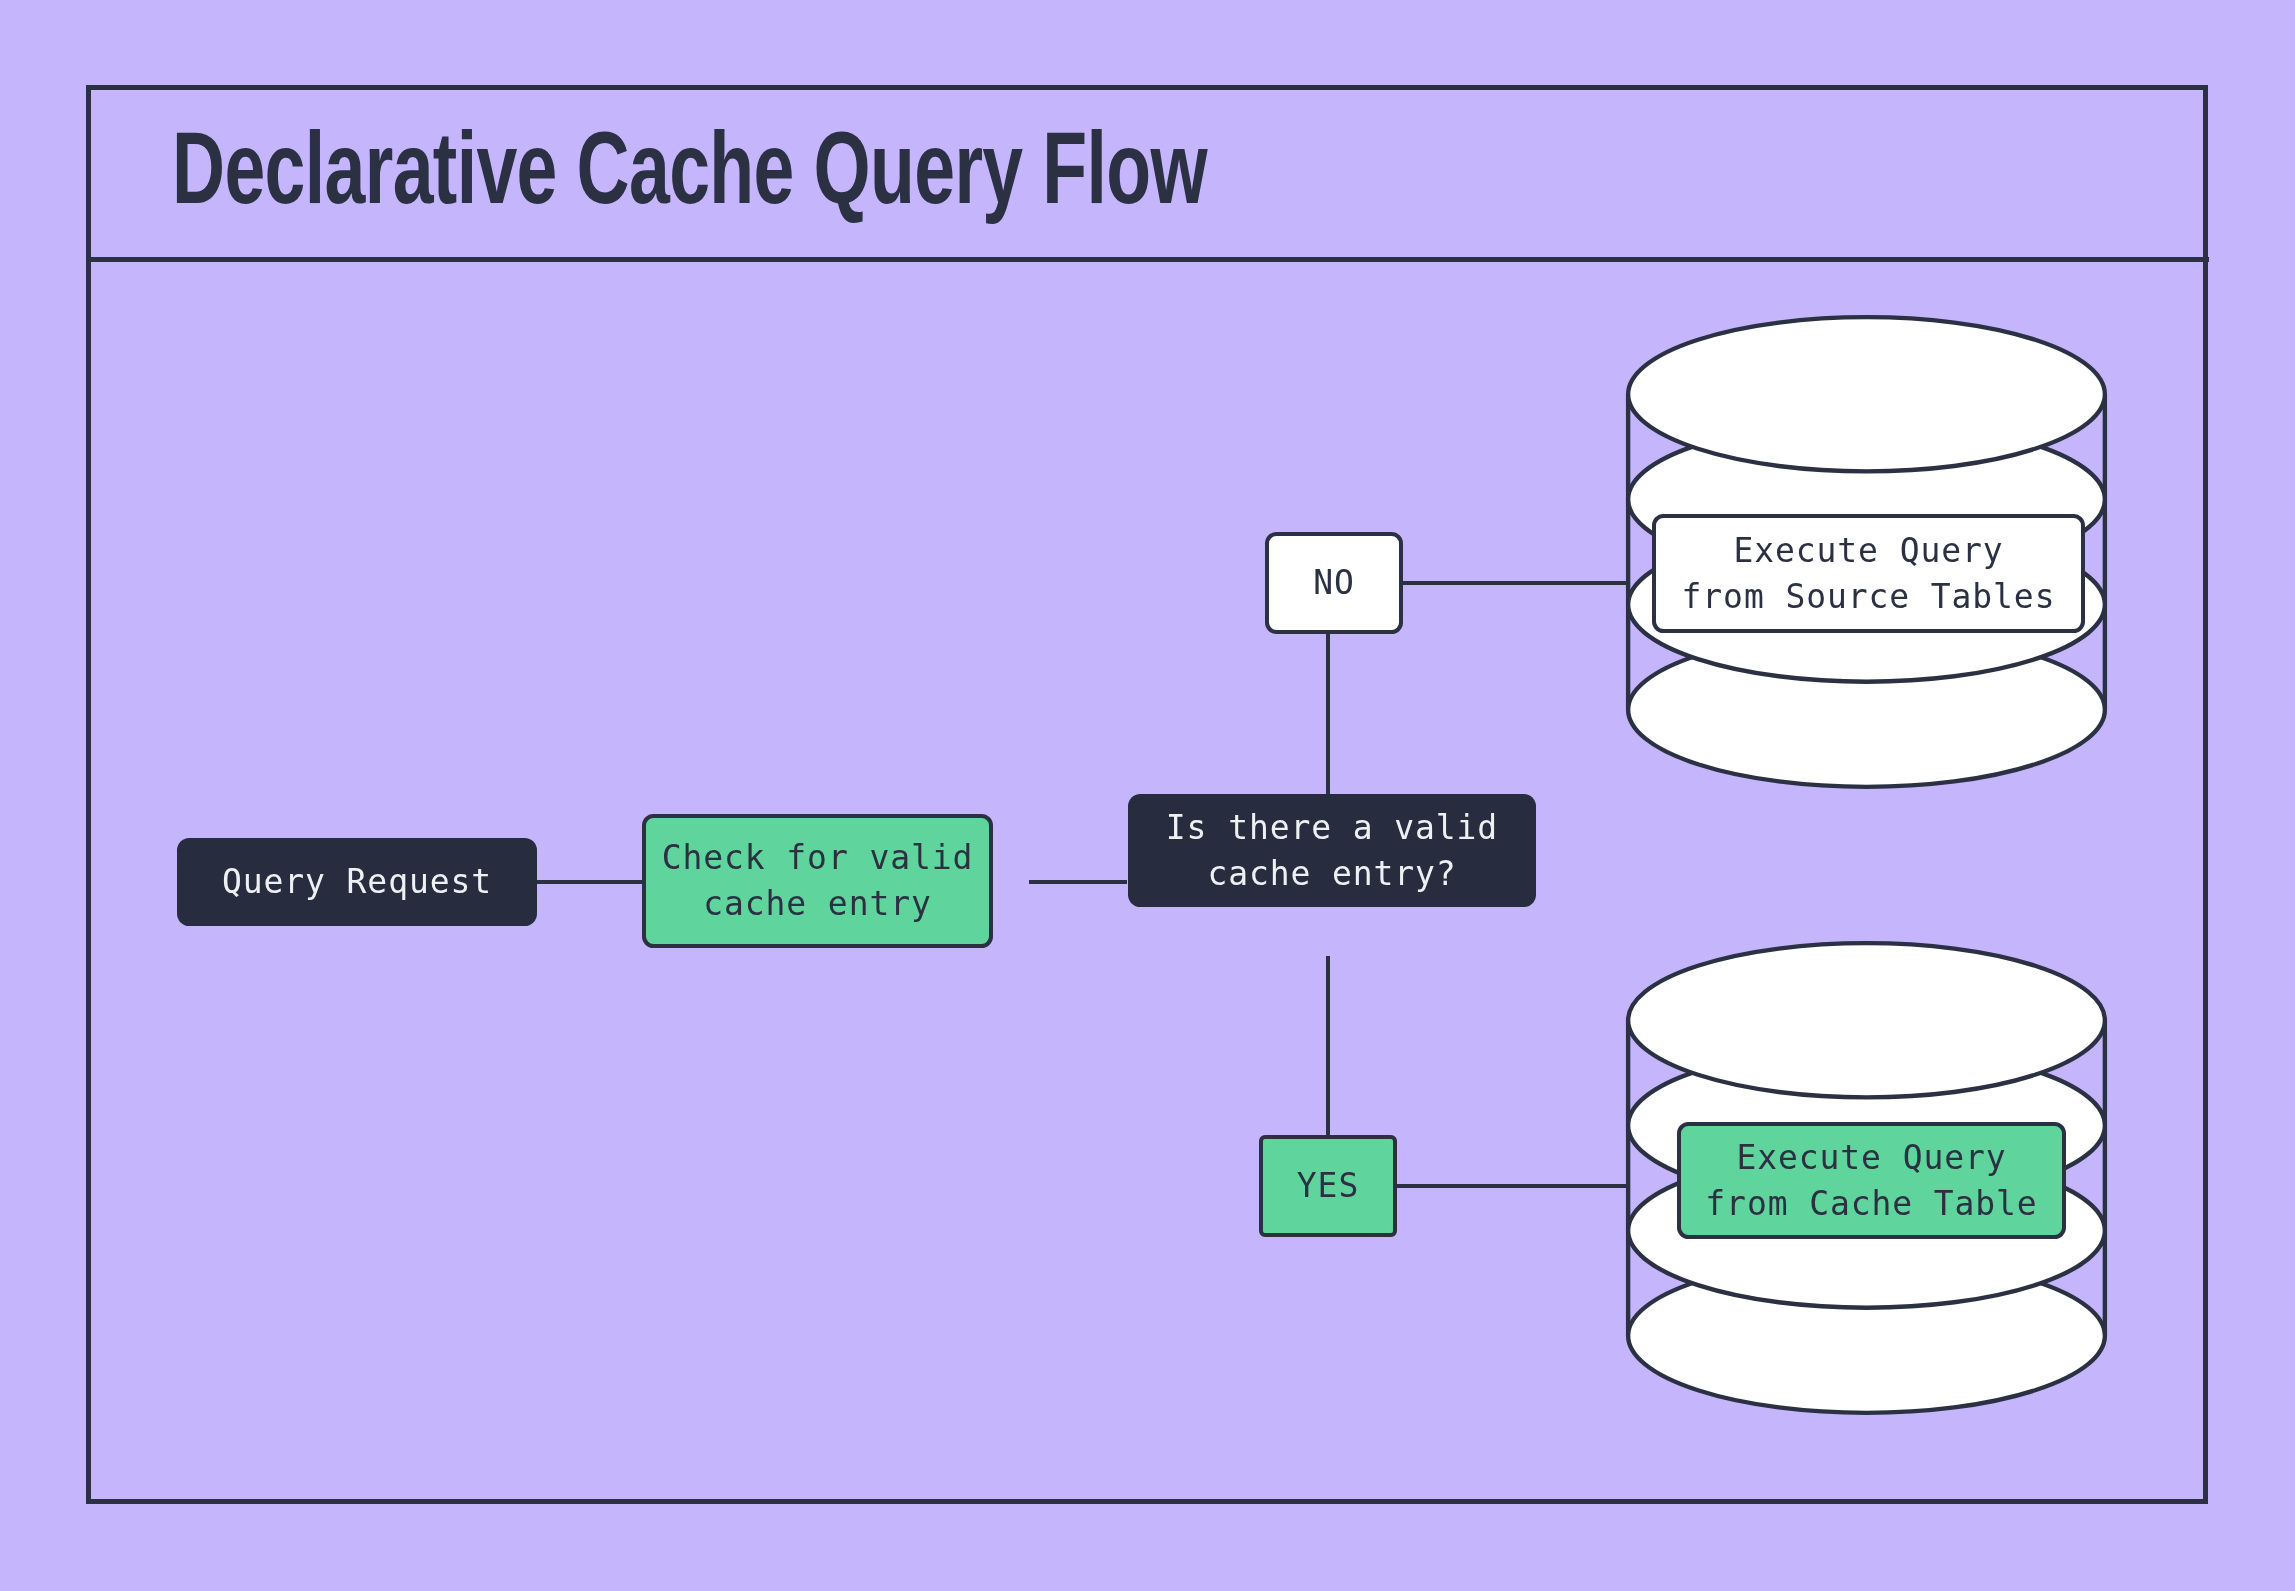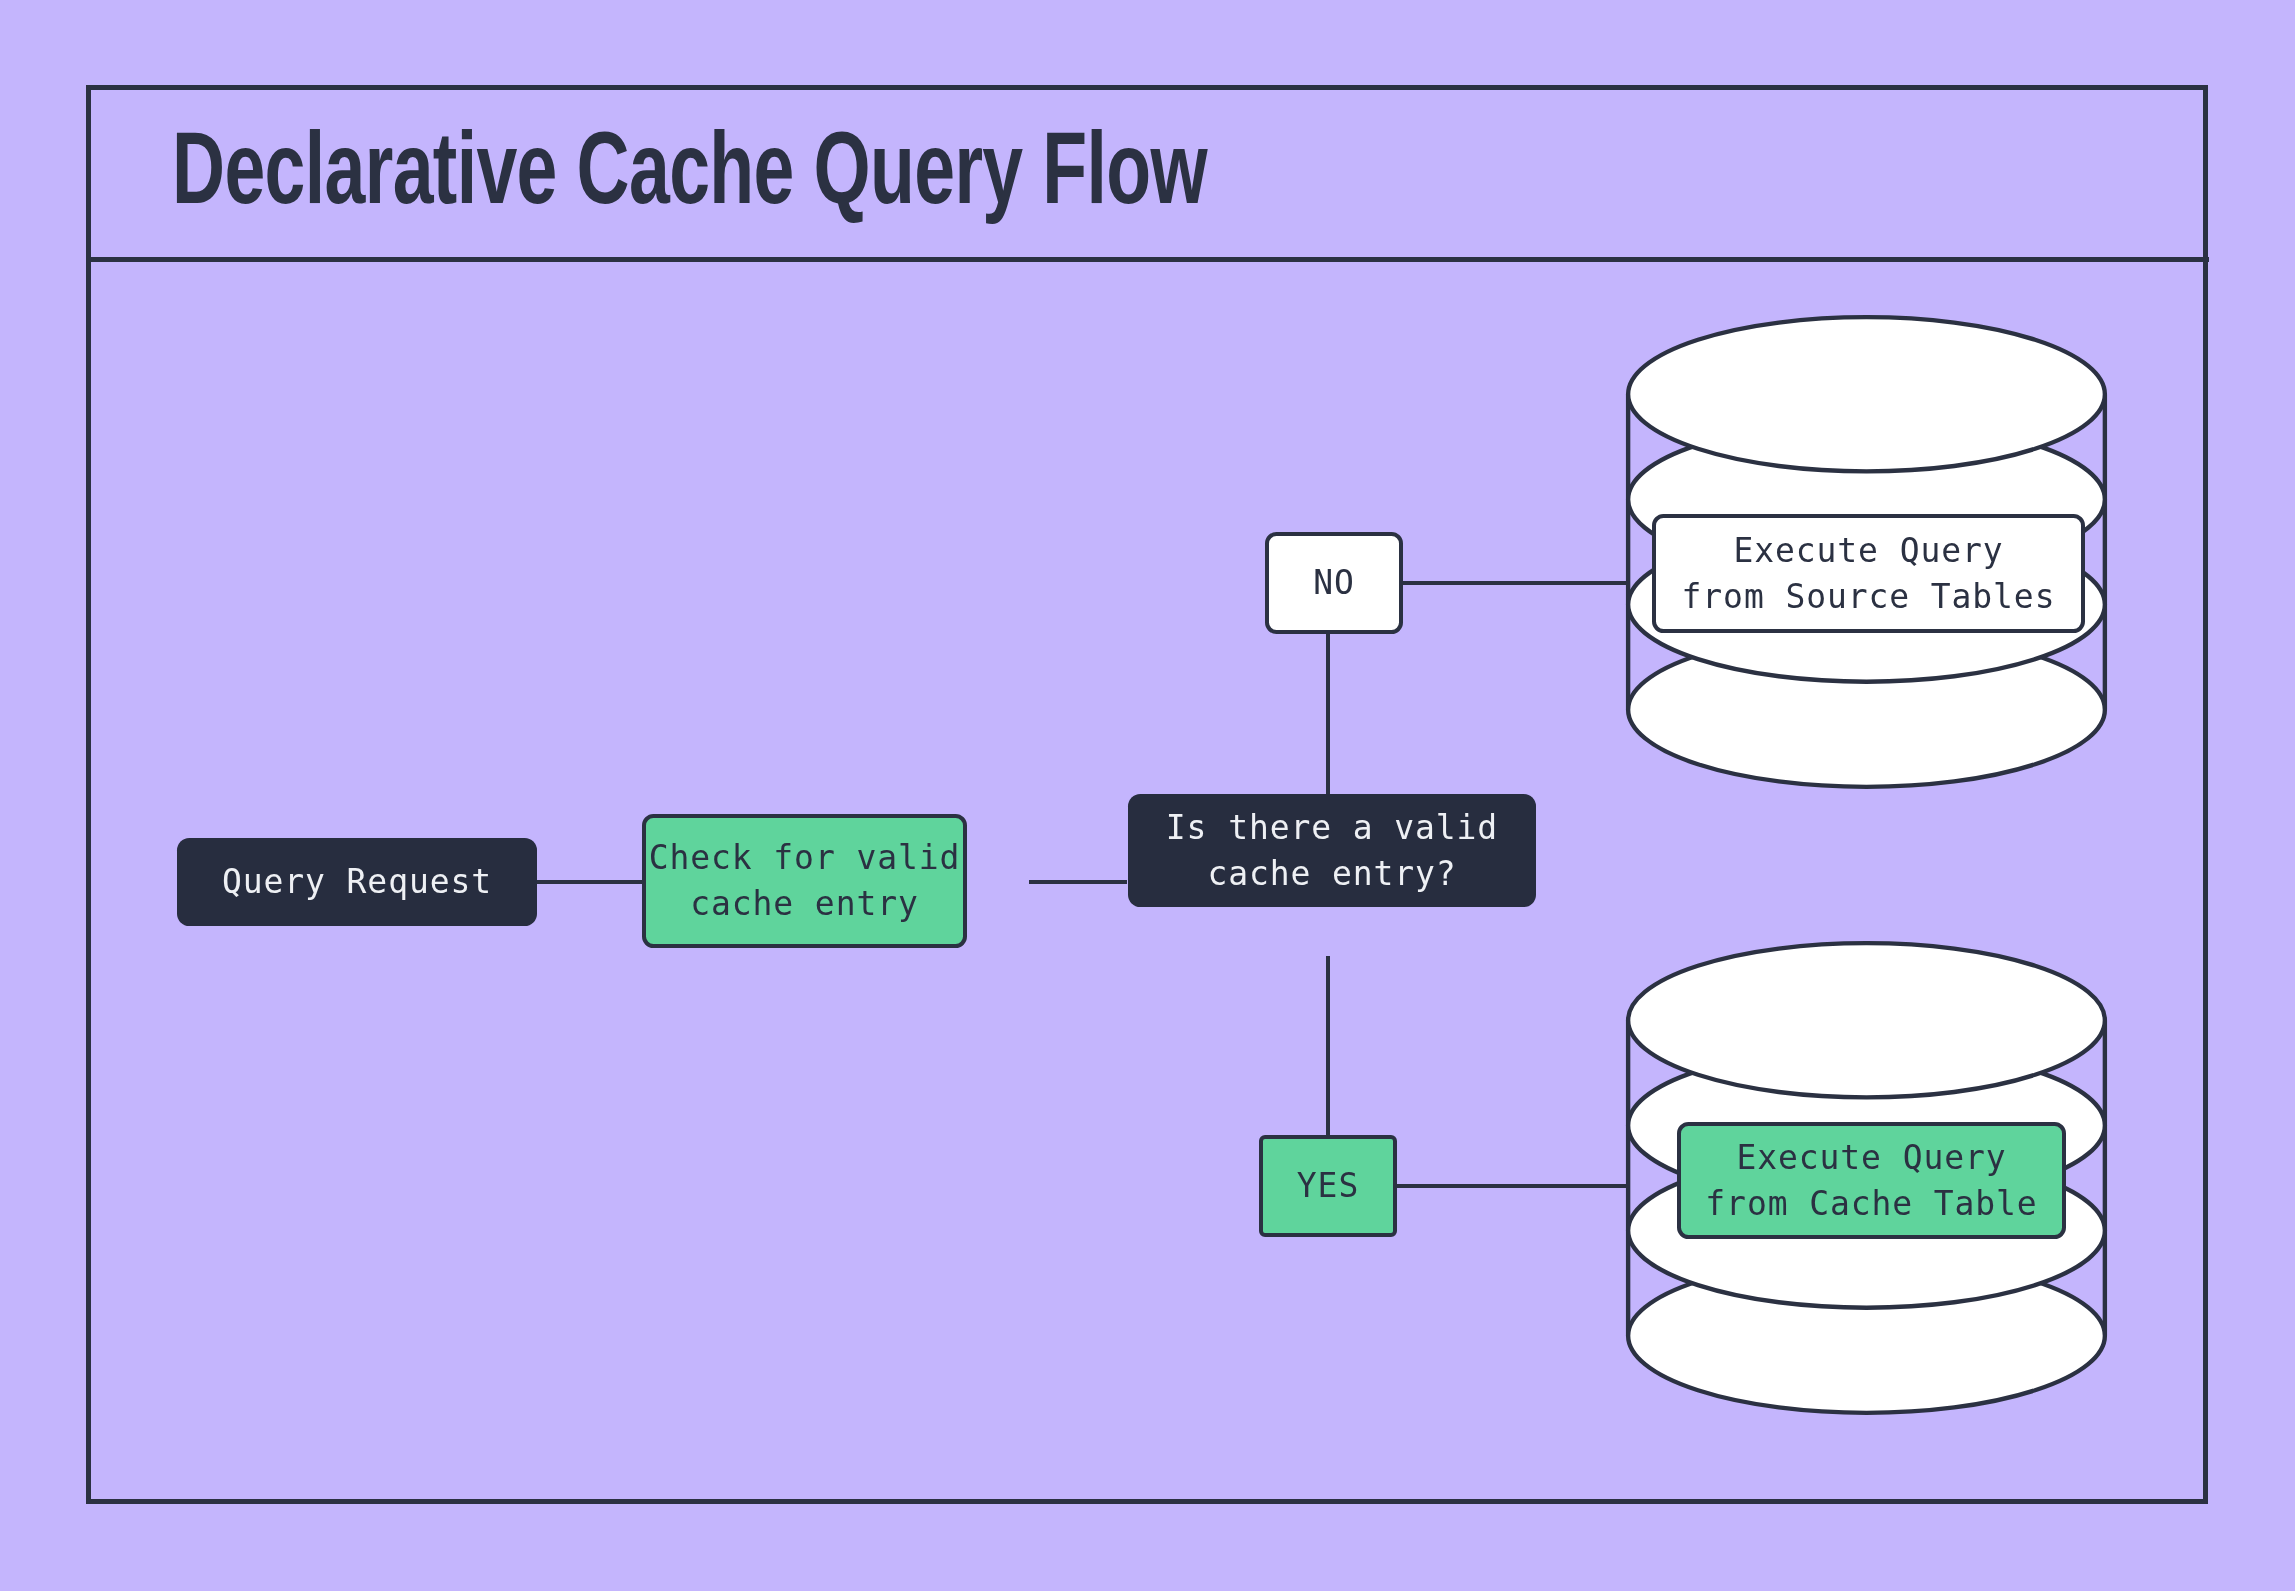--- a/index.html
+++ b/index.html
@@ -104,21 +104,21 @@
       <ellipse cx="280" cy="215" rx="272" ry="88"></ellipse>
       <ellipse cx="280" cy="95" rx="272" ry="88"></ellipse>
     </g>
   </svg>
   <svg class="cylinder" style="left:1621px; top:937px;" width="491" height="482" viewBox="0 0 560 550">
     <use href="#cyl-shape"></use>
   </svg>
 
   <div class="node node-dark" style="left:177px; top:838px; width:360px; height:88px;">Query Request</div>
 
-  <div class="node node-green" style="left:642px; top:814px; width:325px; height:134px;">Check for valid
+  <div class="node node-green" style="left:642px; top:814px; width:351px; height:134px;">Check for valid
 cache entry</div>
 
   <div class="node node-dark" style="left:1128px; top:794px; width:408px; height:113px;">Is there a valid
 cache entry?</div>
 
   <div class="node node-white" style="left:1265px; top:532px; width:138px; height:102px;">NO</div>
 
   <div class="node node-green" style="left:1259px; top:1135px; width:138px; height:102px;border-radius:6px;">YES</div>
 
   <div class="node node-white" style="left:1652px; top:514px; width:433px; height:119px;">Execute Query

